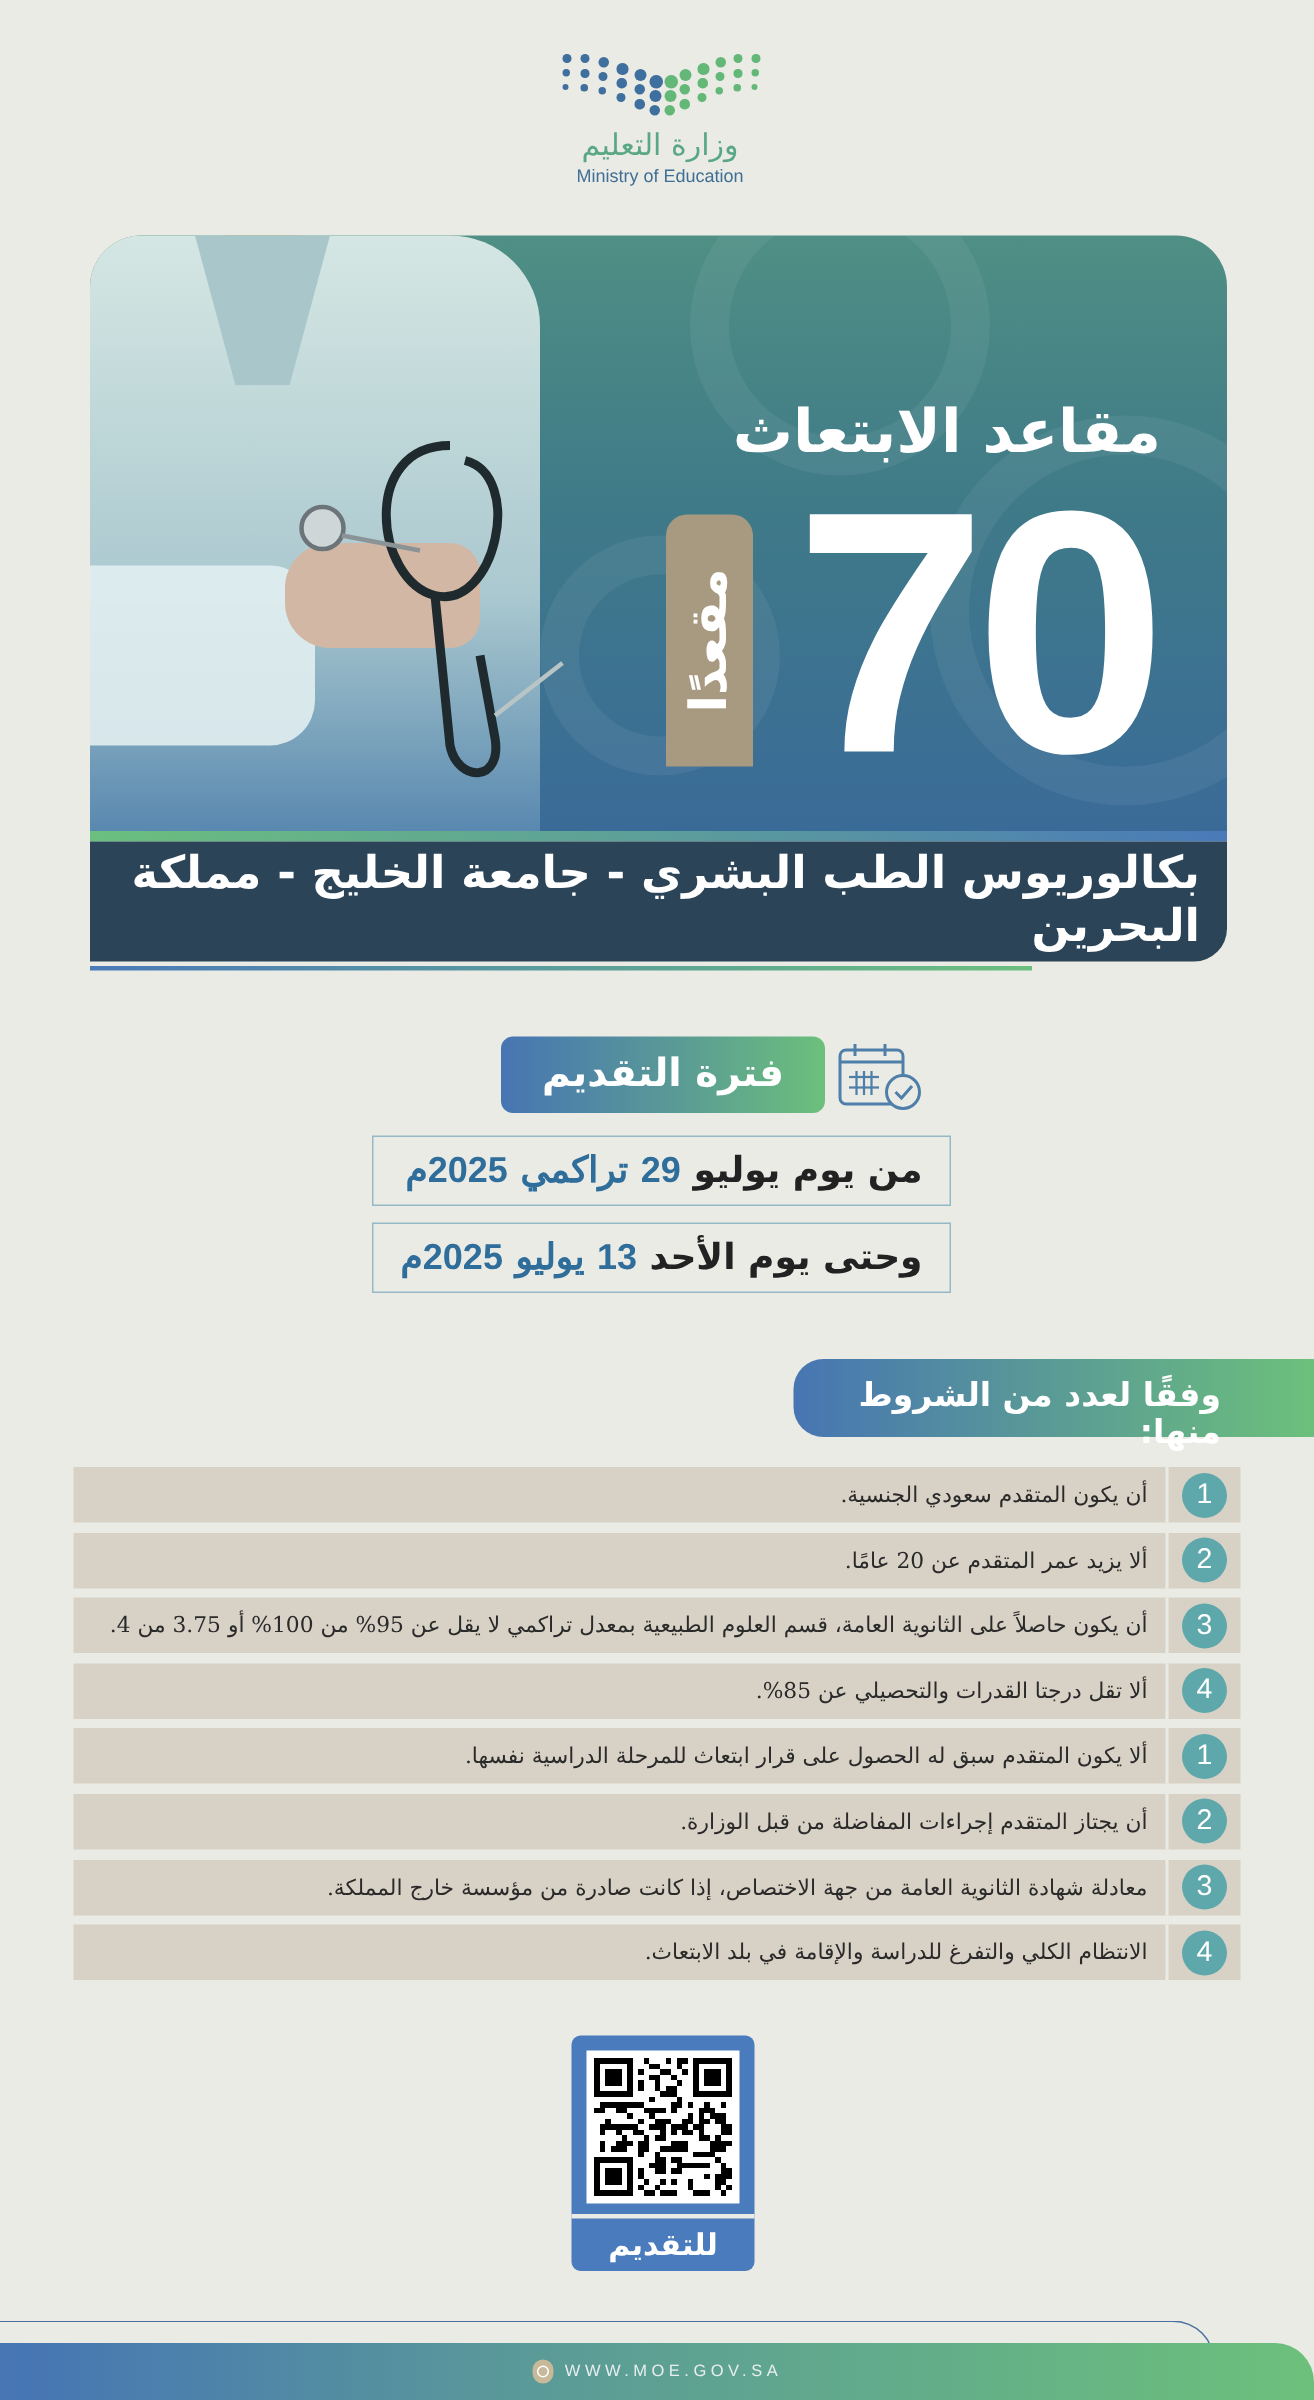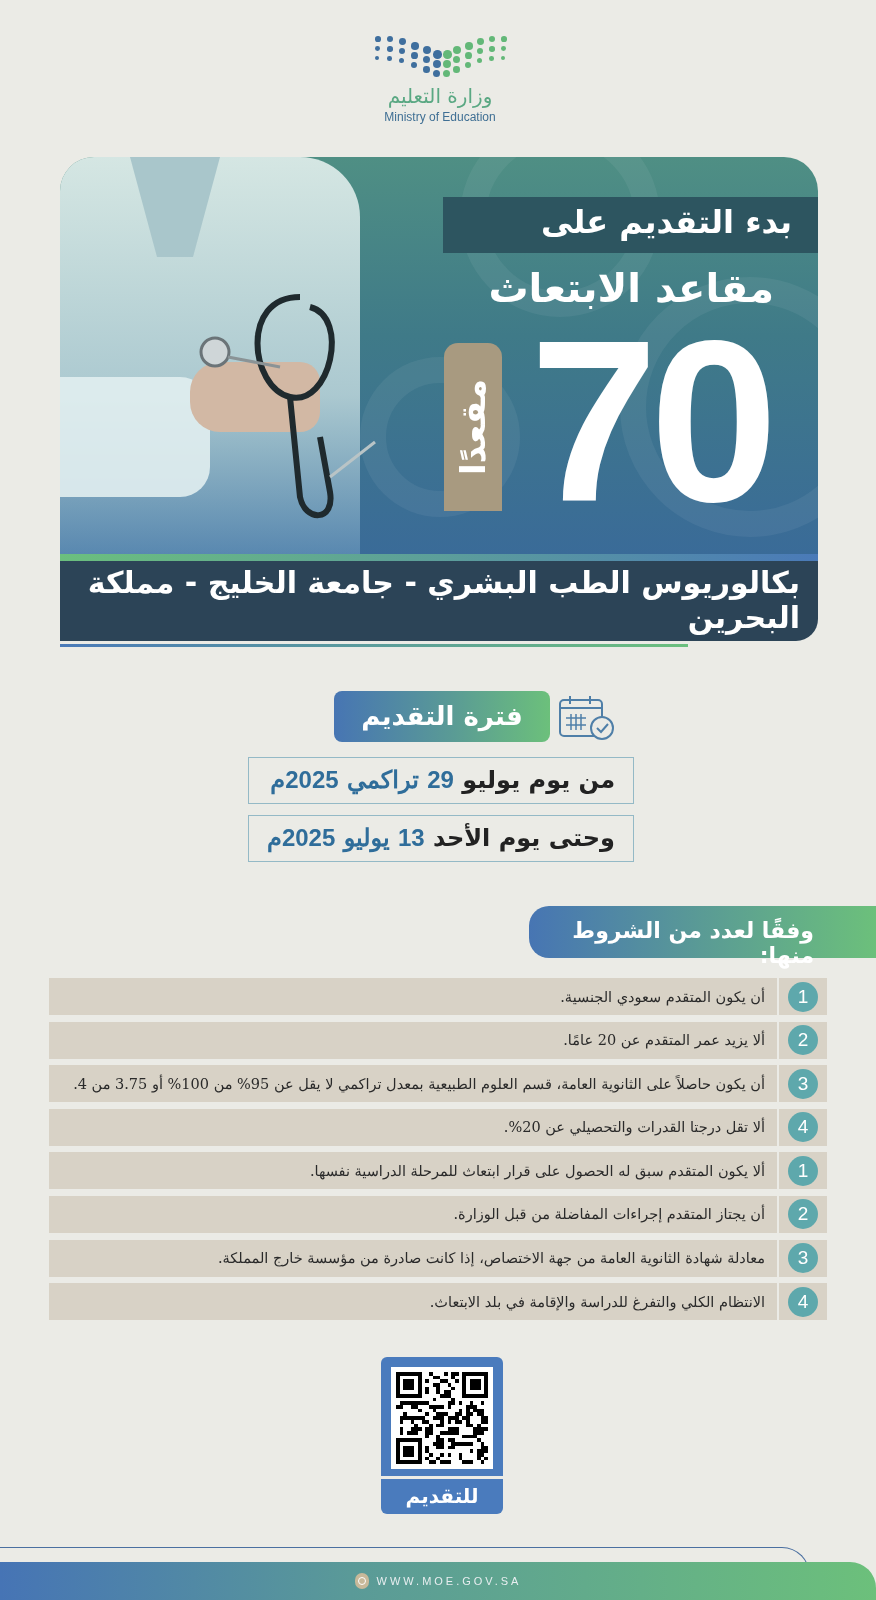--- a/index.html
+++ b/index.html
@@ -232,21 +232,20 @@
     <div class="arm"></div>
     <svg class="steth" viewBox="0 0 200 250">
       <path d="M120 20 C 60 20, 70 110, 110 120 C 150 130, 170 40, 130 30" fill="none" stroke="#1f2a2e" stroke-width="6"></path>
       <path d="M110 120 L 120 220 C 125 245, 155 245, 150 215 L 140 160" fill="none" stroke="#1f2a2e" stroke-width="6"></path>
       <circle cx="35" cy="75" r="14" fill="#cfd6d8" stroke="#6b7478" stroke-width="3"></circle>
       <path d="M48 80 L 100 90" stroke="#8a9396" stroke-width="3"></path>
       <path d="M150 200 L 195 165" stroke="#b9c4c6" stroke-width="3"></path>
     </svg>
   </div>
 
-  <div class="hero-title-box">بدء التقديم على</div>
   <div class="hero-subtitle">مقاعد الابتعاث</div>
   <div class="seat-badge">
     <span>مقعدًا</span>
   </div>
   <div class="seat-number">70</div>
 </div>
 <div class="hero-line"></div>
 <div class="program-bar">بكالوريوس الطب البشري - جامعة الخليج - مملكة البحرين</div>
 <div class="program-underline"></div>
 
@@ -295,21 +294,21 @@
   <div class="cond-row">
     <div class="cond-num-cell">
         <div class="cond-num">3</div>
       </div>
     <div class="cond-text">أن يكون حاصلاً على الثانوية العامة، قسم العلوم الطبيعية بمعدل تراكمي لا يقل عن 95% من 100% أو 3.75 من 4.</div>
   </div>
   <div class="cond-row">
     <div class="cond-num-cell">
         <div class="cond-num">4</div>
       </div>
-    <div class="cond-text">ألا تقل درجتا القدرات والتحصيلي عن 20%.</div>
+    <div class="cond-text">ألا تقل درجتا القدرات والتحصيلي عن 85%.</div>
   </div>
   <div class="cond-row">
     <div class="cond-num-cell">
         <div class="cond-num">1</div>
       </div>
     <div class="cond-text">ألا يكون المتقدم سبق له الحصول على قرار ابتعاث للمرحلة الدراسية نفسها.</div>
   </div>
   <div class="cond-row">
     <div class="cond-num-cell">
         <div class="cond-num">2</div>

